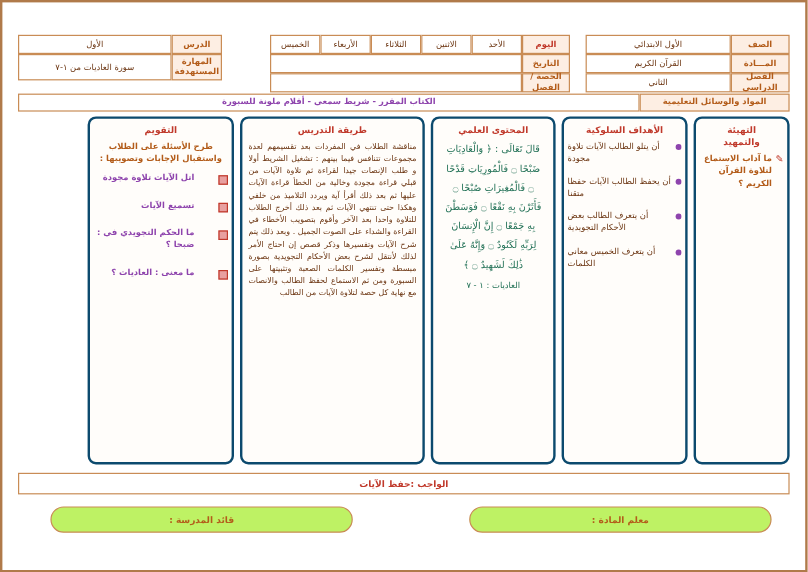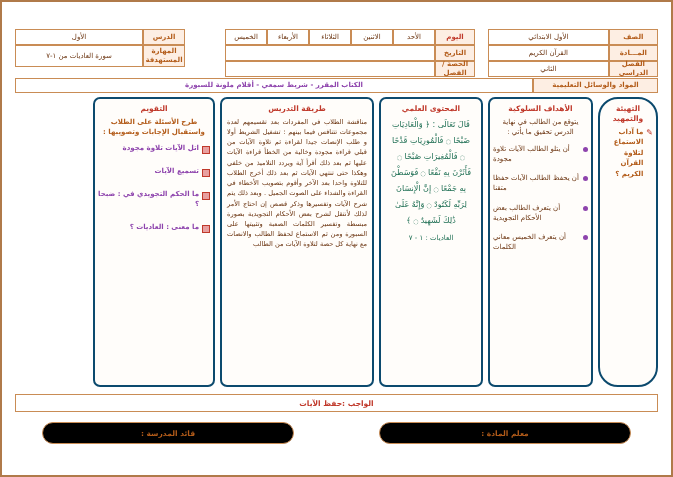--- a/index.html
+++ b/index.html
@@ -66,40 +66,40 @@
     background:#fffdfa;
     display:flex;flex-direction:column;
     box-sizing:border-box;
     padding:3px 3px 4px 3px;
   }
   .col-title{
     color:#c0392b;font-weight:bold;font-size:7.5px;
     text-align:center;padding:2px 0 3px 0;line-height:1.3;
   }
   .col-body{flex:1;overflow:hidden;}
-  .w-tamheed{width:60px;border-radius:20px;}
+  .w-tamheed{width:80px;}
   .w-ahdaf{width:105px;}
   .w-muhtawa{width:104px;}
   .w-tareeqa{width:154px;}
   .w-taqweem{width:122px;}
 
   .bullet-list{list-style:none;margin:0;padding:0;}
   .bullet-list li{
     display:flex;gap:3px;align-items:flex-start;
     margin-bottom:9px;line-height:1.45;text-align:left;
   }
   .bullet-list li .dot{
     flex:0 0 auto;width:5px;height:5px;border-radius:50%;
     background:#8e44ad;margin-top:3px;
   }
   .bullet-list li .txt{flex:1;}
 
   .q-list{list-style:none;margin:0;padding:0;}
   .q-list li{
-    display:flex;gap:3px;align-items:flex-start;
+    display:flex;gap:20px;align-items:flex-start;
     margin-bottom:13px;line-height:1.4;text-align:right;
   }
   .q-list li .sq{
     flex:0 0 auto;width:6px;height:6px;background:#e8a0a0;
     border:1px solid #c0392b;margin-top:2px;
   }
   .q-list li .txt{flex:1;color:#8e44ad;font-weight:bold;}
 
   .tamheed-item{display:flex;gap:3px;align-items:flex-start;line-height:1.5;}
   .tamheed-item .pen{flex:0 0 auto;color:#c0392b;font-size:8px;}
@@ -131,25 +131,25 @@
   
   .hw{
     position:absolute;left:13px;right:13px;top:392px;height:16px;
     border:1px solid #c98c55;background:#fff;
     display:flex;align-items:center;justify-content:center;
     color:#c0392b;font-weight:bold;font-size:7.5px;
   }
   
   .sig{
     position:absolute;top:420px;height:20px;
-    border:1px solid #c98c55;border-radius:11px;background:#000000;
+    border:1px solid #c98c55;border-radius:11px;background:#bef264;
     display:flex;align-items:center;justify-content:center;
     color:#b35c1a;font-weight:bold;font-size:7.5px;
   }
-  #sig-teacher{right:40px;width:250px;}
+  #sig-teacher{right:28px;width:250px;}
   #sig-principal{left:40px;width:250px;}
 </style>
 </head>
 <body>
 
 <div class="page">
 
   <div class="top" id="t-class">
     <div class="row">
       <div class="cell lbl">الصف</div>
@@ -211,21 +211,20 @@
         <div class="tamheed-item">
           <span class="pen">✎</span>
           <span class="txt">ما آداب الاستماع لتلاوة القرآن الكريم ؟</span>
         </div>
       </div>
     </div>
 
     <div class="col w-ahdaf">
       <div class="col-title">الأهداف السلوكية</div>
       <div class="col-body">
-        <div style="text-align:center;color:#6b3410;line-height:1.45;margin-bottom:7px;">يتوقع من الطالب في نهاية الدرس تحقيق ما يأتي :</div>
         <ul class="bullet-list">
           <li>
               <span class="dot"></span>
               <span class="txt">أن يتلو الطالب الآيات تلاوة مجودة</span>
             </li>
           <li>
               <span class="dot"></span>
               <span class="txt">أن يحفظ الطالب الآيات حفظا متقنا</span>
             </li>
           <li>

